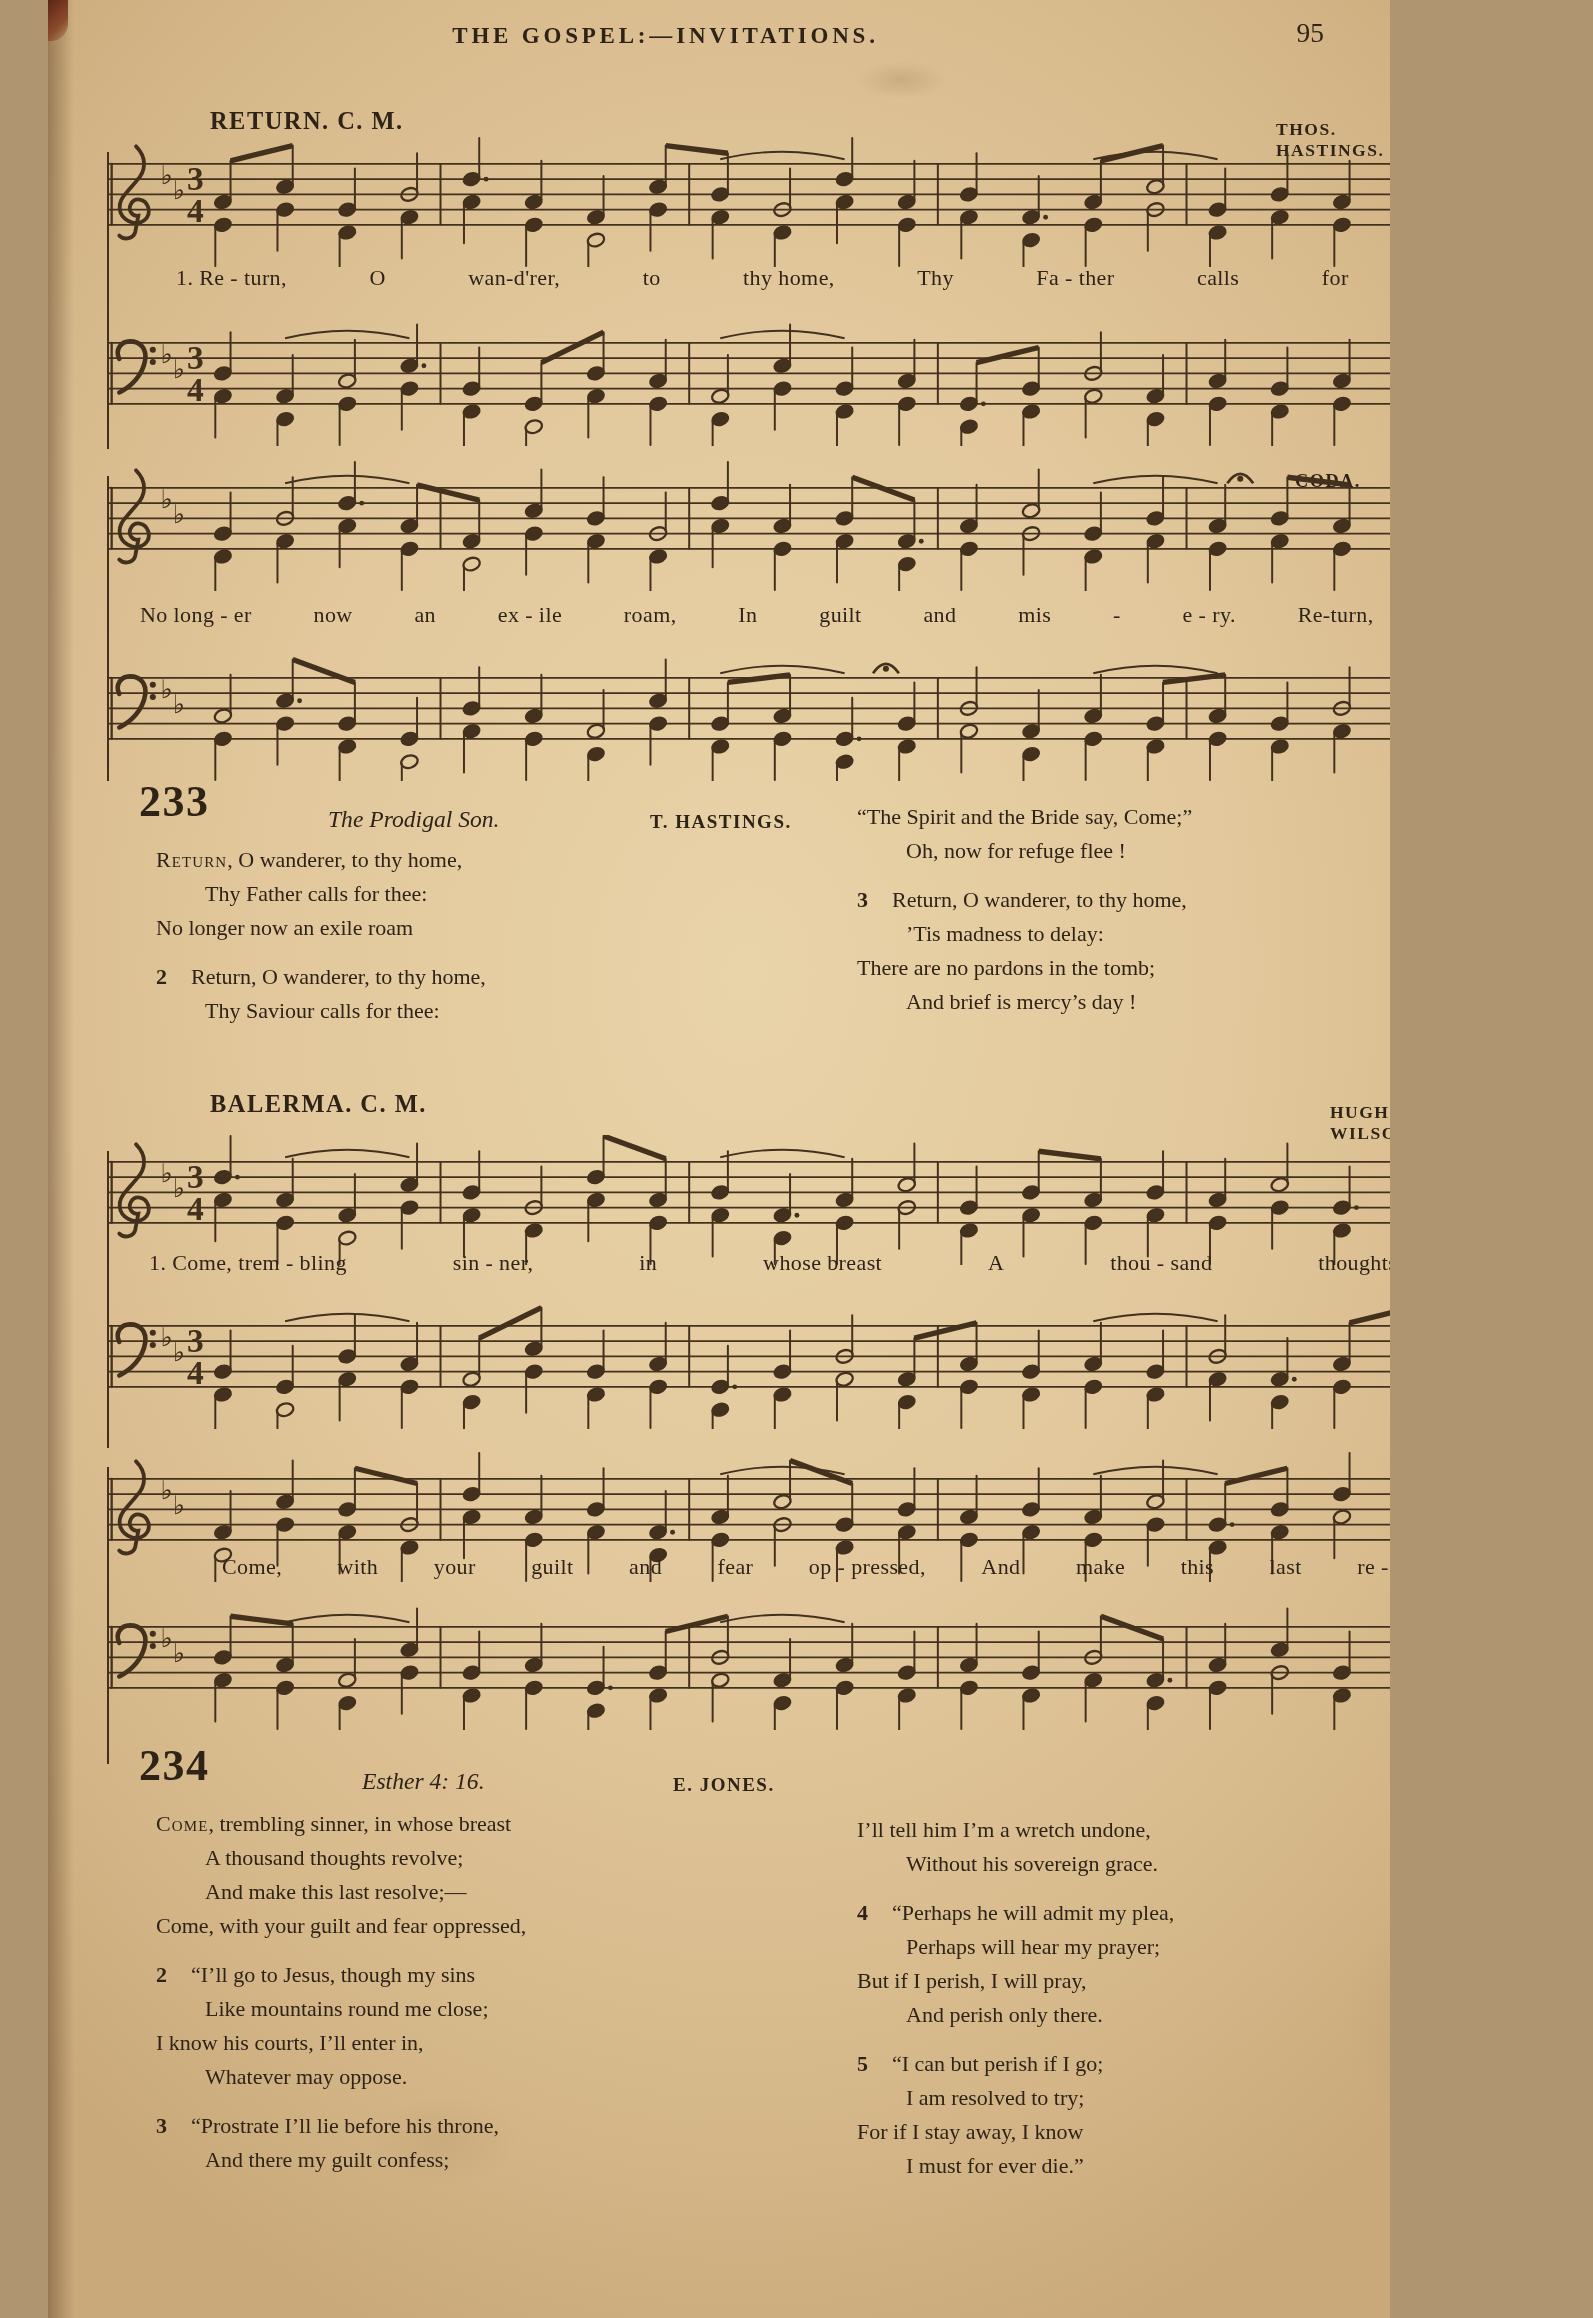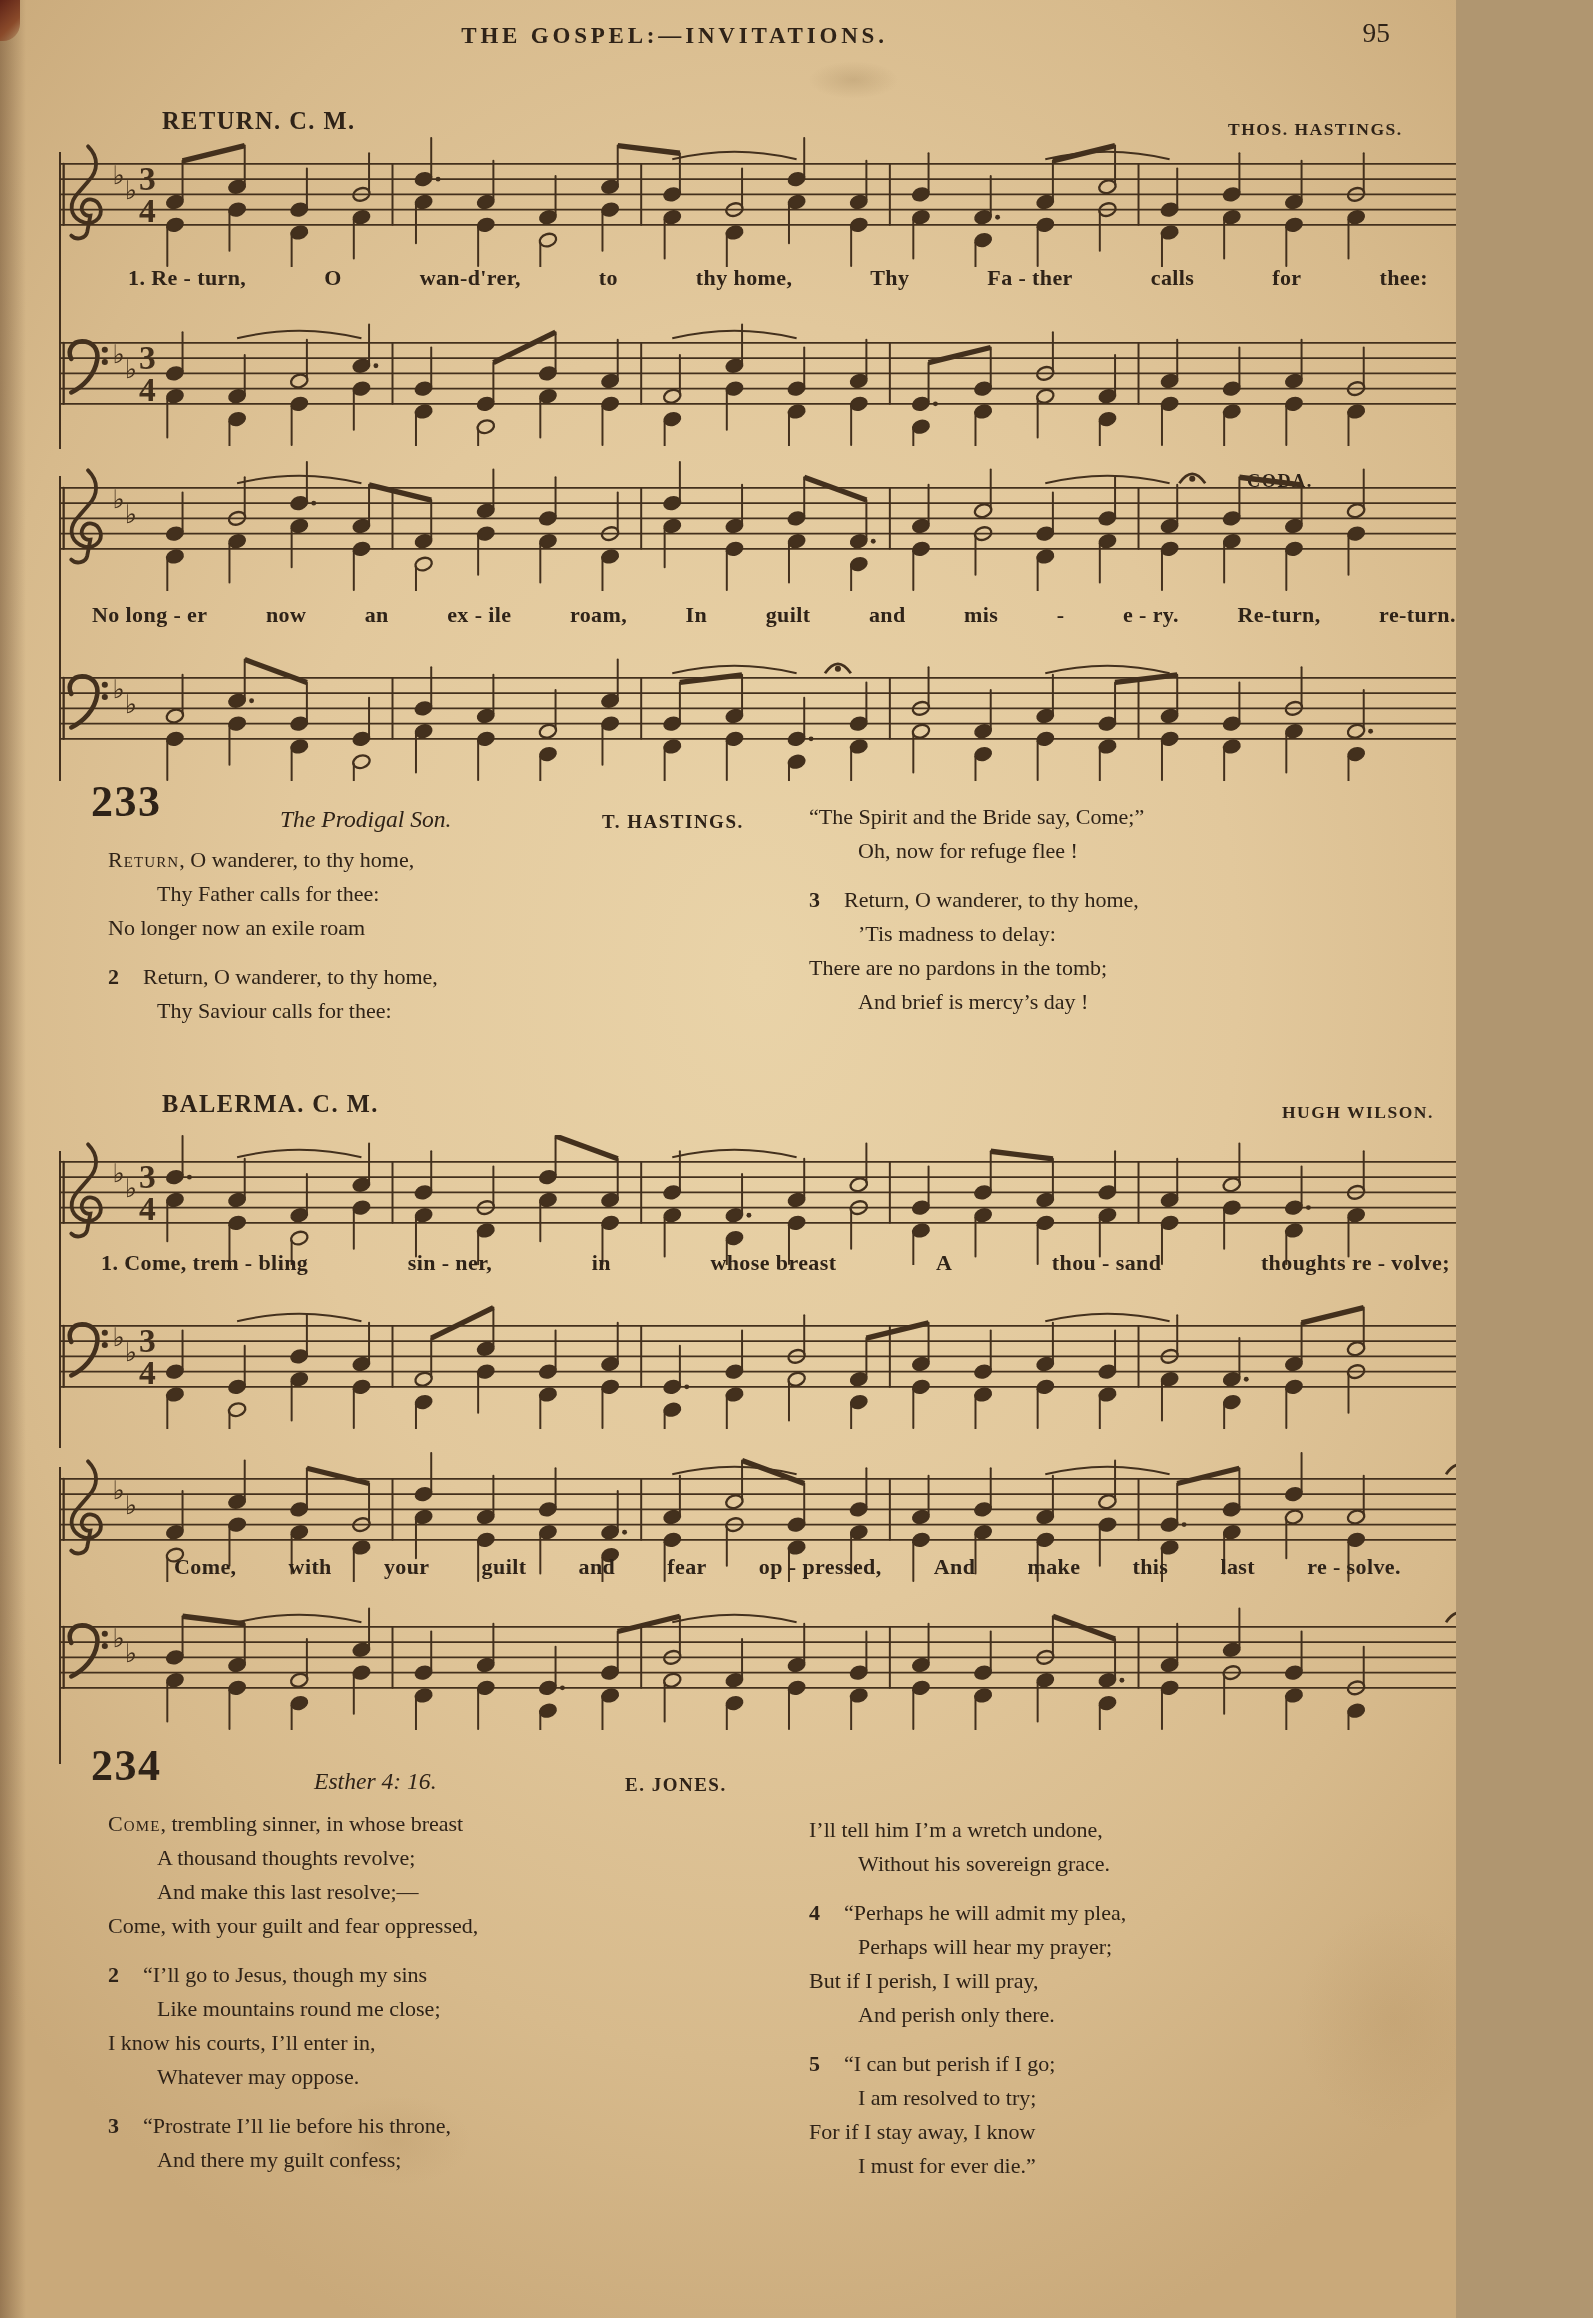--- a/index.html
+++ b/index.html
@@ -3,26 +3,27 @@
 <meta charset="utf-8">
 <style>
   :root{
     --ink:#2f2318;
     --ink-soft:#43301d;
     --paper:#dcc094;
   }
   html,body{margin:0;padding:0;background:#b09670;}
   #page{
     position:relative;
-    width:1456px;height:2319px;
+    width:1342px;height:2319px;
     overflow:hidden;
     background:
       radial-gradient(ellipse 1067px 1448px at 52% 42%, #e9d3a8 0%, #e2c89c 45%, #d7ba8c 75%, #c9a97a 100%);
     font-family:"Liberation Serif", serif;
     color:var(--ink);
+    margin-left:48px;
   }
   
   .edge-left{position:absolute;left:0;top:0;width:26px;height:100%;
     background:linear-gradient(90deg, rgba(90,60,35,.45), rgba(90,60,35,0));}
   .corner-mark{position:absolute;left:0;top:0;width:20px;height:41px;
     background:linear-gradient(135deg,#5e2317,#8a4a2a 60%,rgba(138,74,42,0));border-bottom-right-radius:17px;}
   .stain{position:absolute;border-radius:50%;pointer-events:none;}
   .stain.s1{left:808px;top:61px;width:91px;height:38px;background:radial-gradient(rgba(120,90,50,.18),rgba(120,90,50,0) 70%);}
   .stain.s2{left:1295px;top:1905px;width:198px;height:229px;background:radial-gradient(rgba(150,110,60,.12),rgba(150,110,60,0) 70%);}
   .stain.s3{left:320px;top:2095px;width:152px;height:91px;background:radial-gradient(rgba(140,100,55,.10),rgba(140,100,55,0) 70%);}
@@ -32,21 +33,21 @@
   .page-num{position:absolute;top:18.3px;right:66px;font-size:27.4px;}
 
   .tune-title{position:absolute;font-weight:700;font-size:24.4px;letter-spacing:1.5px;}
   .composer{position:absolute;font-weight:700;font-size:17.5px;letter-spacing:1.5px;}
 
   .staff-host{position:absolute;left:53px;width:1486px;height:130px;}
   .staff-host svg{display:block;width:100%;height:100%;}
   .sys-line{position:absolute;width:2.3px;background:var(--ink-soft);left:59px;}
 
   .lyrics{position:absolute;display:flex;justify-content:space-between;align-items:baseline;
-    font-weight:700;font-size:22px;white-space:nowrap;}
+    font-weight:400;font-size:22px;white-space:nowrap;}
   .lyrics span{letter-spacing:0.4px;}
 
   .coda{position:absolute;font-weight:700;font-size:18.3px;letter-spacing:1.5px;}
 
   .hymn-num{position:absolute;font-weight:700;font-size:44px;letter-spacing:1.5px;}
   .caption{position:absolute;font-style:italic;font-size:23.6px;}
   .author{position:absolute;font-size:19px;letter-spacing:1.5px;font-weight:600;}
 
   .verse-col{position:absolute;font-size:22px;line-height:34px;}
   .vline{white-space:nowrap;}

